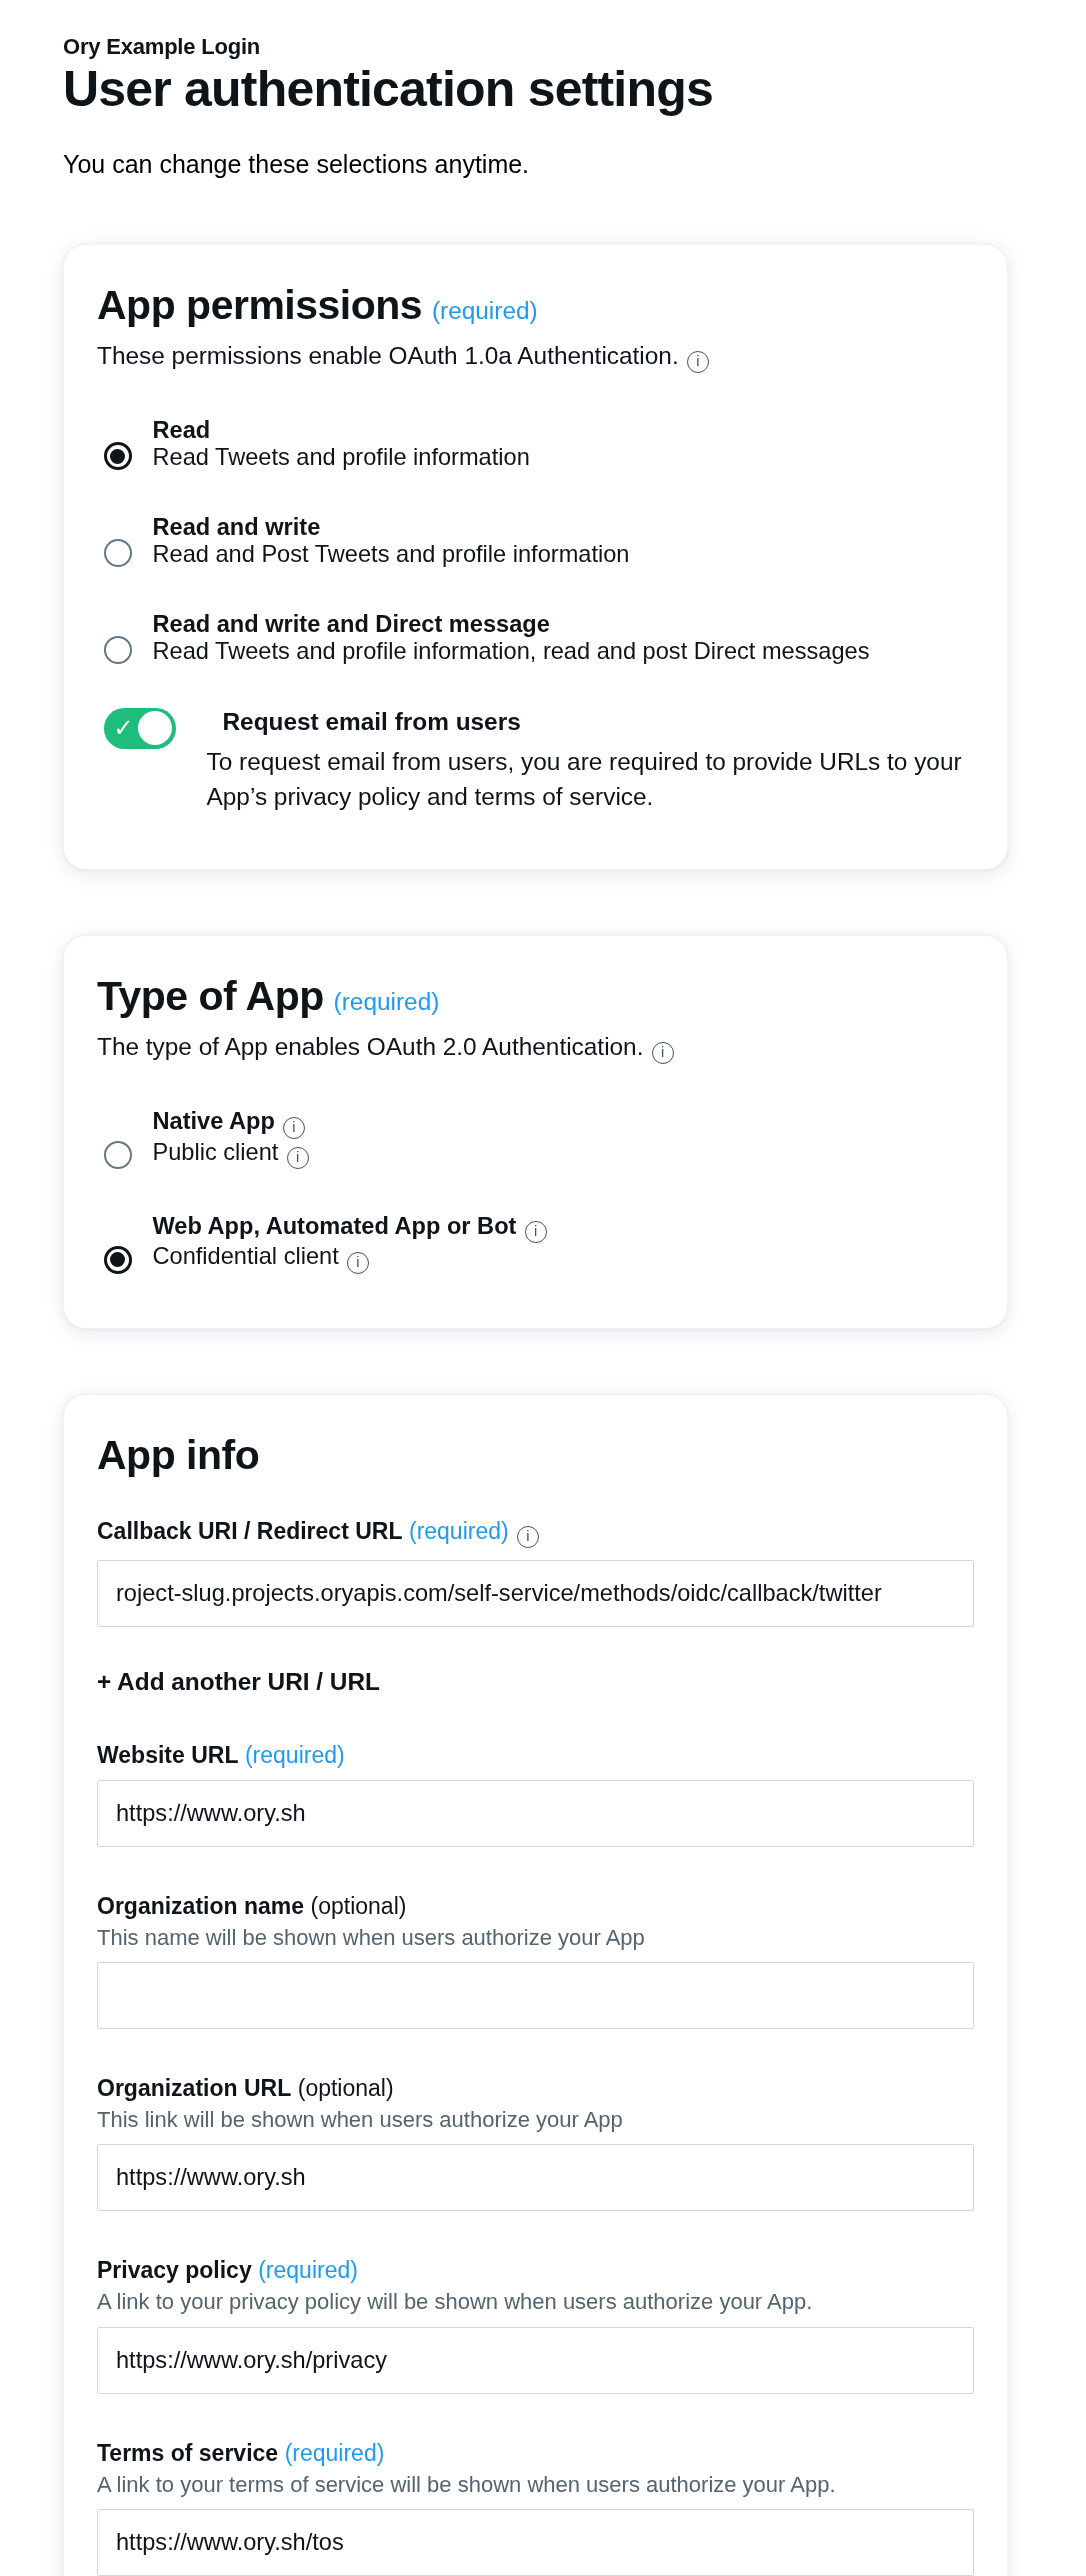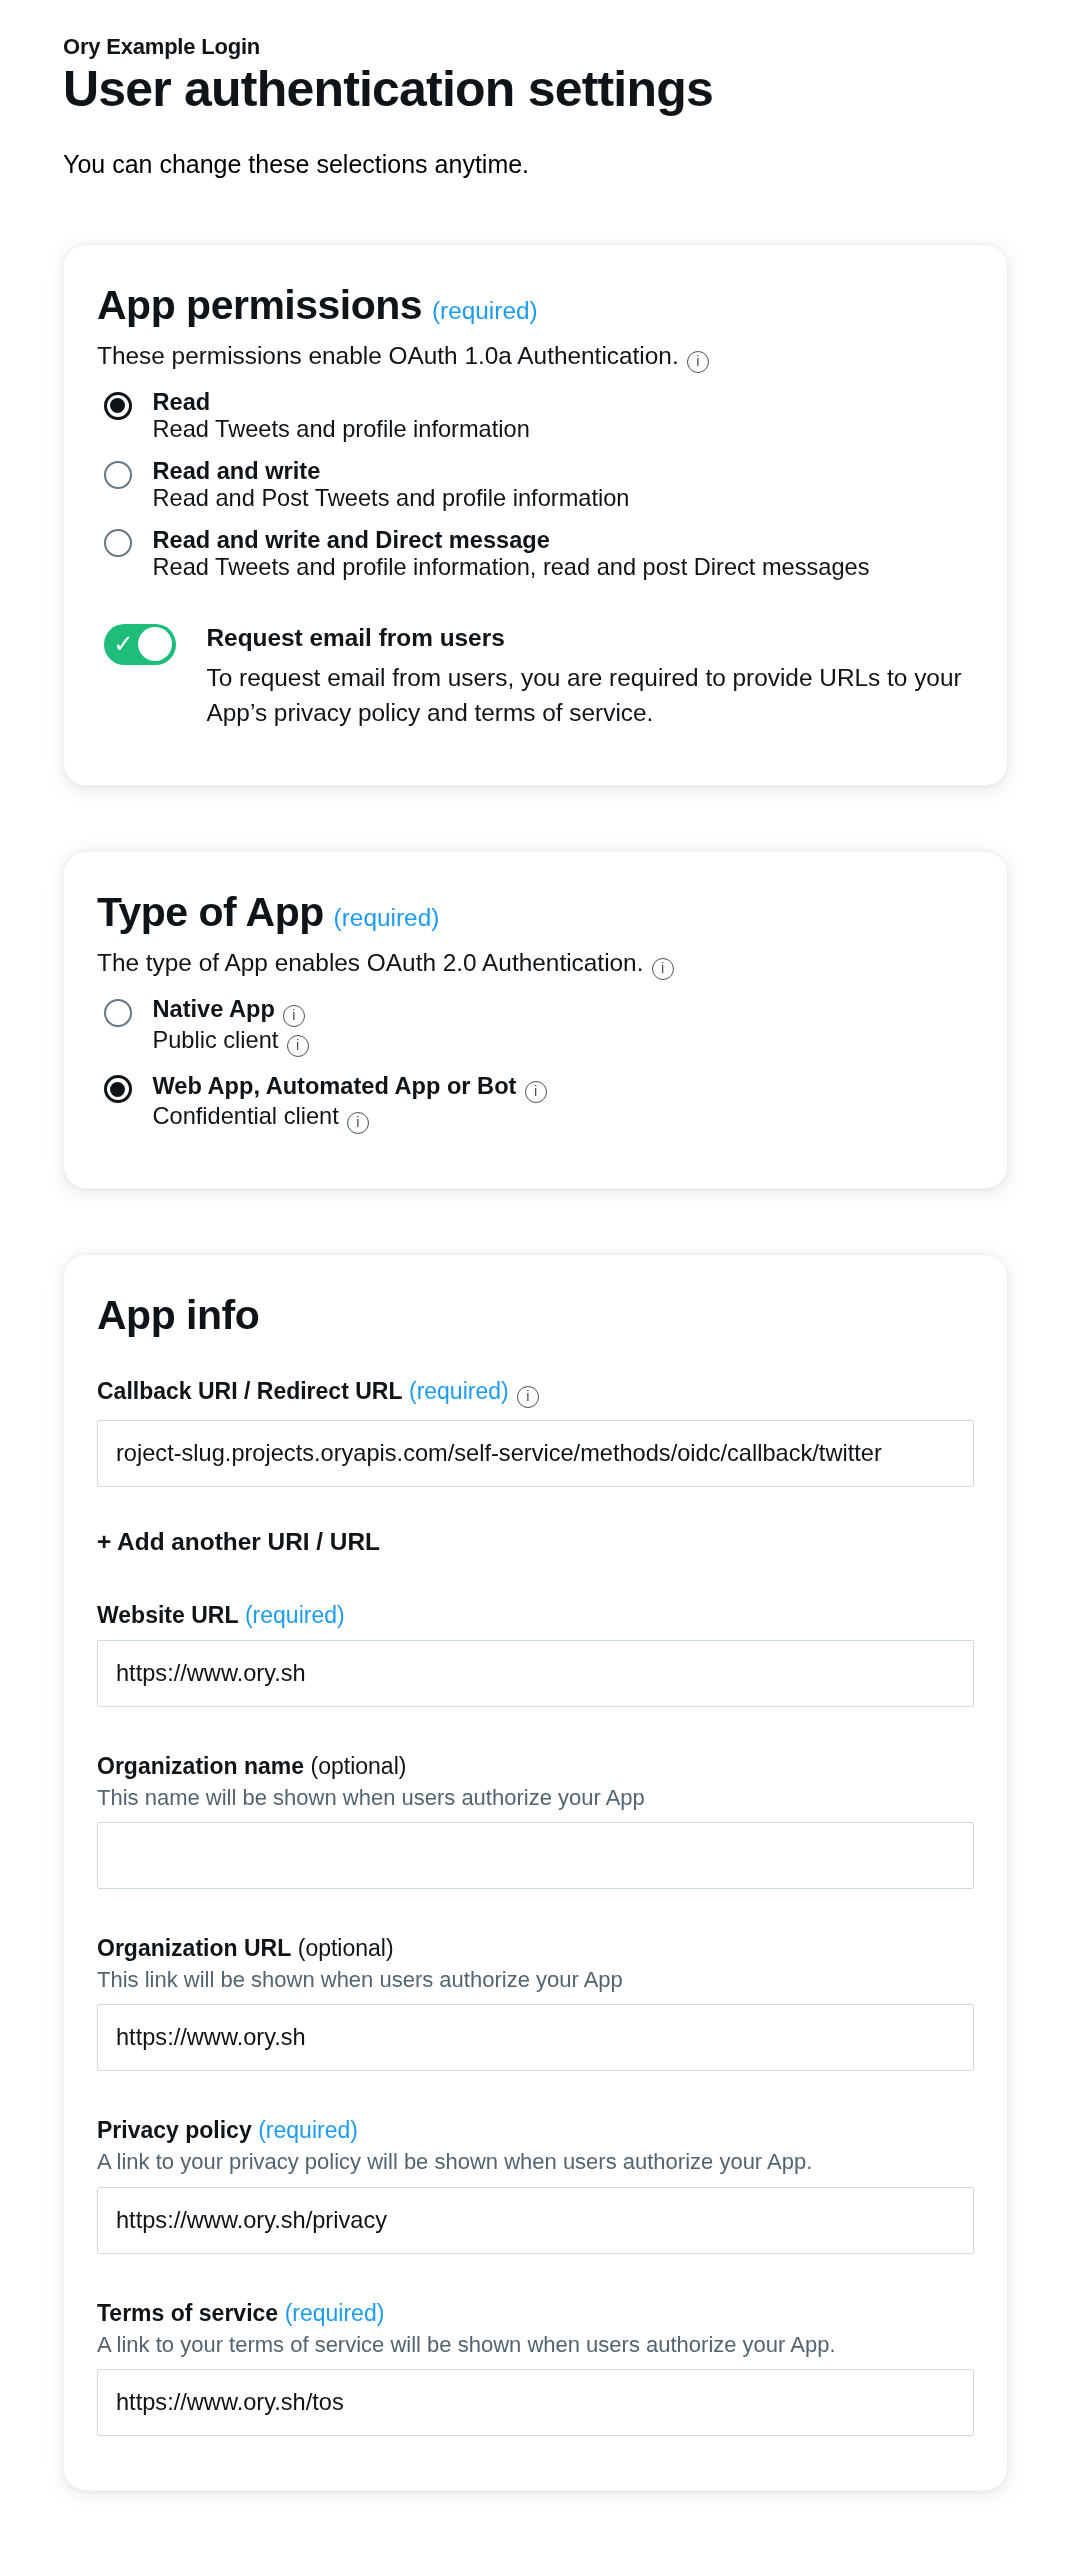--- a/index.html
+++ b/index.html
@@ -28,21 +28,21 @@
 
   .info {
     display: inline-block; width: 22px; height: 22px;
     border: 1.6px solid #45535e; border-radius: 50%;
     text-align: center; line-height: 18.7px;
     font-size: 14.6px; color: #45535e; font-weight: 400;
     margin-left: 8.1px; vertical-align: -2.4px;
   }
 
   .radio-group { margin-top: 8.1px; margin-left: 6.5px; }
-  .radio-opt { display: flex; gap: 21px; margin-top: 16px; align-items: flex-start; }
+  .radio-opt { display: flex; gap: 21px; margin-top: 44px; align-items: flex-end; }
   .radio {
     width: 28px; height: 28px; border-radius: 50%;
     border: 2.4px solid #657786; flex: none; margin-top: 2.4px; position: relative;
     background: #fff; cursor: pointer;
   }
   .radio.checked { border: 3.3px solid #0f1419; }
   .radio.checked::after {
     content: ""; position: absolute; inset: 3.3px;
     background: #0f1419; border-radius: 50%;
   }
@@ -56,21 +56,21 @@
   }
   .toggle::after {
     content: ""; position: absolute; top: 3.3px; right: 3.3px;
     width: 34px; height: 34px; background: #fff; border-radius: 50%;
   }
   .toggle .tick {
     position: absolute; left: 9.8px; top: 50%; transform: translateY(-52%);
     color: #fff; font-size: 24.4px; font-weight: 400;
   }
   .toggle-text { max-width: 781px; }
-  .toggle-label { font-weight: 700; font-size: 24.4px; }
+  .toggle-label { font-weight: 700; font-size: 24.4px; margin-left: 16px; }
   .toggle-desc { font-size: 24.4px; line-height: 1.45; margin-top: 8.1px; }
 
   .field { margin-top: 46px; }
   .field.first { margin-top: 39px; }
   .f-label { font-size: 23px; font-weight: 700; }
   .f-req { color: #1d9bf0; font-size: 23px; font-weight: 400; margin-left: 6.5px; }
   .f-opt { color: #0f1419; font-size: 23px; font-weight: 400; margin-left: 6.5px; }
   .f-helper { color: #536471; font-size: 22px; margin-top: 4.9px; }
   .f-input {
     display: block; width: 100%; height: 67px;

